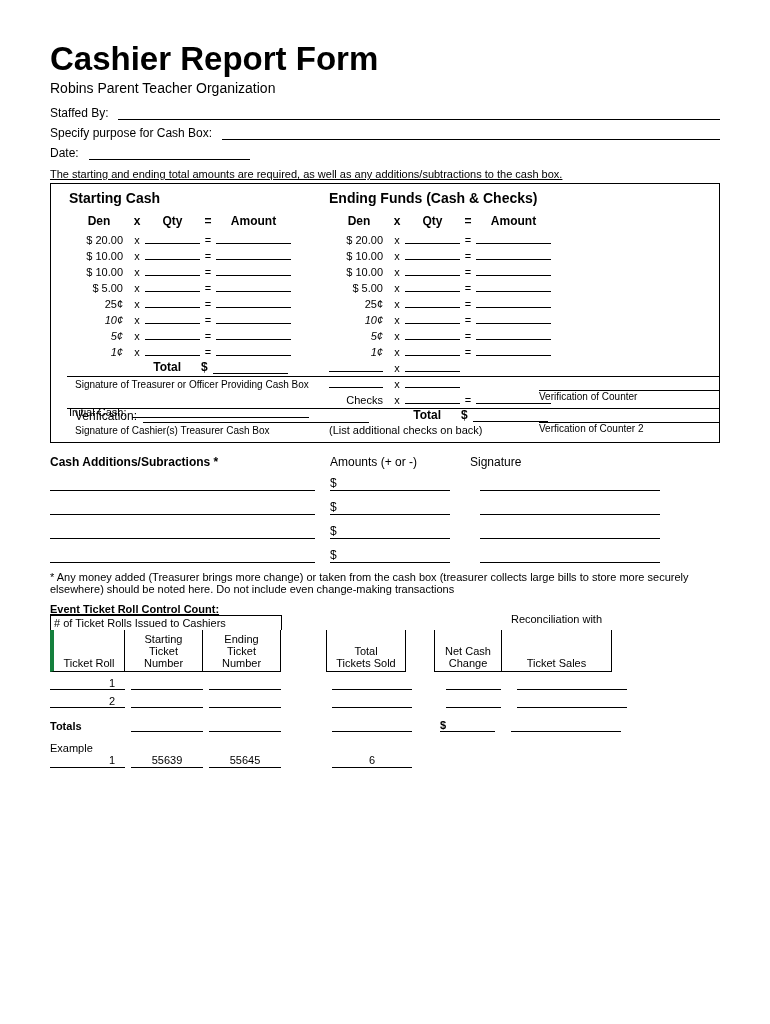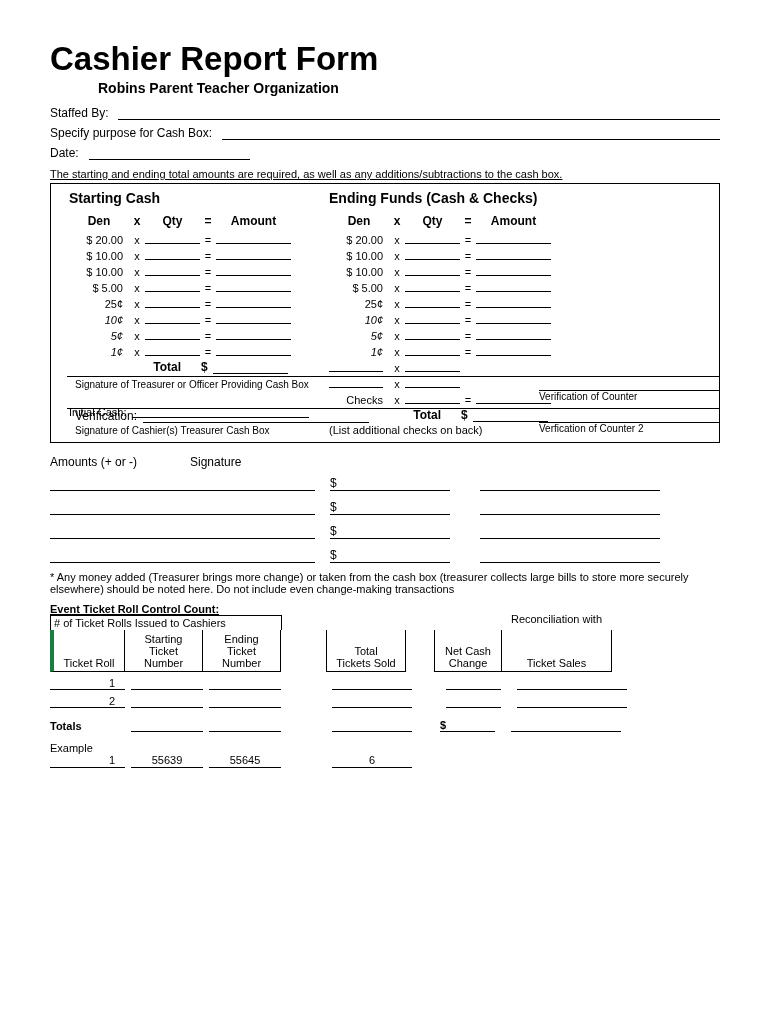--- a/index.html
+++ b/index.html
@@ -1,18 +1,18 @@
 <!DOCTYPE html>
 <html><head>
   <meta charset="utf-8">
   <style>
     * { box-sizing: border-box; margin: 0; padding: 0; }
     body { font-family: Arial, sans-serif; font-size: 12px; color: #000; background: #fff; width: 770px; padding: 40px 50px; }
     h1 { font-size: 33px; font-weight: bold; margin-bottom: 2px; }
-    h2 { font-size: 14px; font-weight: bold; margin-bottom: 10px; margin-left: 48px; }
+    h2 { font-size: 14px; font-weight: normal; margin-bottom: 10px; }
     .field-row { display: flex; align-items: flex-end; margin-bottom: 6px; }
     .field-label { white-space: nowrap; margin-right: 10px; }
     .field-line { flex: 1; border-bottom: 1px solid #000; height: 14px; }
     .note { font-size: 11px; text-decoration: underline; margin-top: 8px; margin-bottom: 3px; }
     .main-box { border: 1px solid #000; padding: 6px 18px; display: flex; position: relative; }
     .col { flex: 1; }
     .col-left { padding-right: 10px; }
     .col-right { padding-left: 10px; }
     .sec-title { font-weight: bold; font-size: 14px; margin-bottom: 8px; }
     .denom-header { display: flex; font-weight: bold; font-size: 12px; margin-bottom: 4px; }
@@ -283,20 +283,21 @@
       <div class="sig-right">
           <div class="sig-line"></div>
           <div class="sig-caption">Verfication of Counter 2</div>
         </div>
     </div>
   </div>
   <div style="height:80px;width:100%"></div>
 </div>
 
 <div class="adds-title">
+  <span class="adds-col1">Cash Additions/Subractions *</span>
   <span class="adds-col2" style="font-weight:normal">Amounts (+ or -)</span>
   <span class="adds-col3" style="font-weight:normal">Signature</span>
 </div>
 <div class="adds-row">
     <span class="adds-line1"></span>
     <span class="adds-dollar">$</span>
     <span class="adds-line2"></span>
     <span class="adds-line3"></span>
   </div>
 <div class="adds-row">

